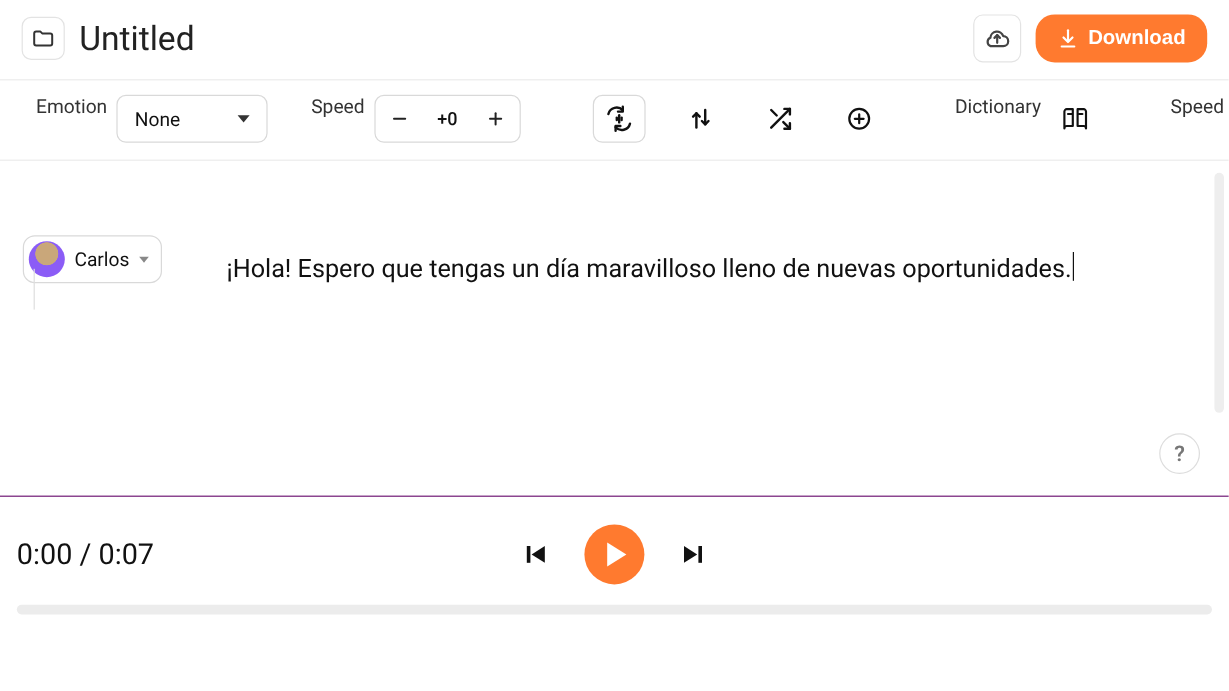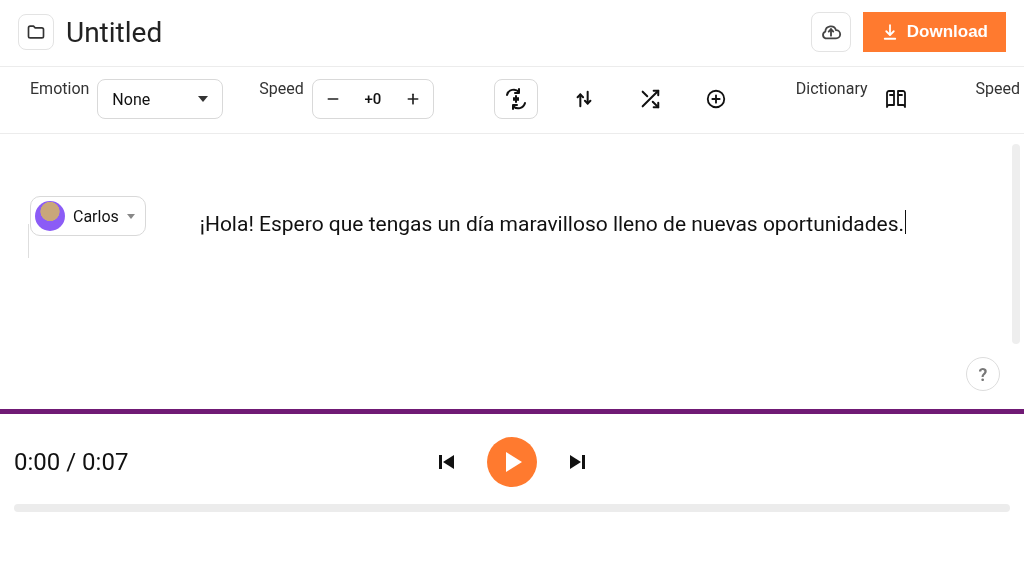--- a/index.html
+++ b/index.html
@@ -40,21 +40,21 @@
     border: 1px solid #e3e3e3;
     border-radius: 8px;
     display: flex; align-items: center; justify-content: center;
     background: #fff;
     cursor: pointer;
   }
   .download-btn {
     background: #ff7a2f;
     color: #fff;
     border: none;
-    border-radius: 0;
+    border-radius: 16px;
     padding: 10px 18px;
     font-size: 17px;
     font-weight: 600;
     display: flex; align-items: center; gap: 8px;
     cursor: pointer;
   }
 
   
   .toolbar-wrap {
     border-top: 1px solid #ececec;
@@ -119,24 +119,24 @@
   }
   .vsep {
     width: 1px;
     background: #e5e5e5;
     align-self: stretch;
     margin: 0 -6px;
   }
 
   
   .editor {
-    padding: 44px 20px 20px 30px;
+    padding: 44px 20px 20px 19px;
     height: 280px;
     position: relative;
-    border-bottom: 5px solid #701a75;
+    border-bottom: 1px solid #701a75;
   }
   .scrollbar-fake {
     position: absolute;
     right: 4px;
     top: 10px;
     width: 8px;
     height: 200px;
     background: #eee;
     border-radius: 4px;
   }

